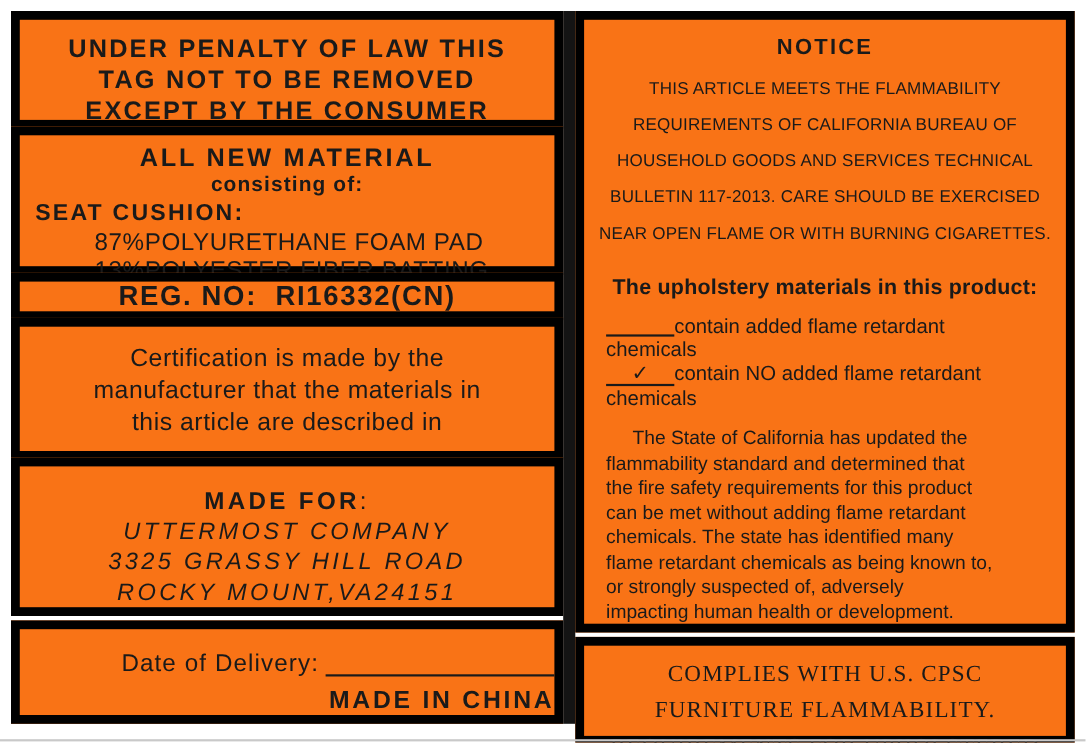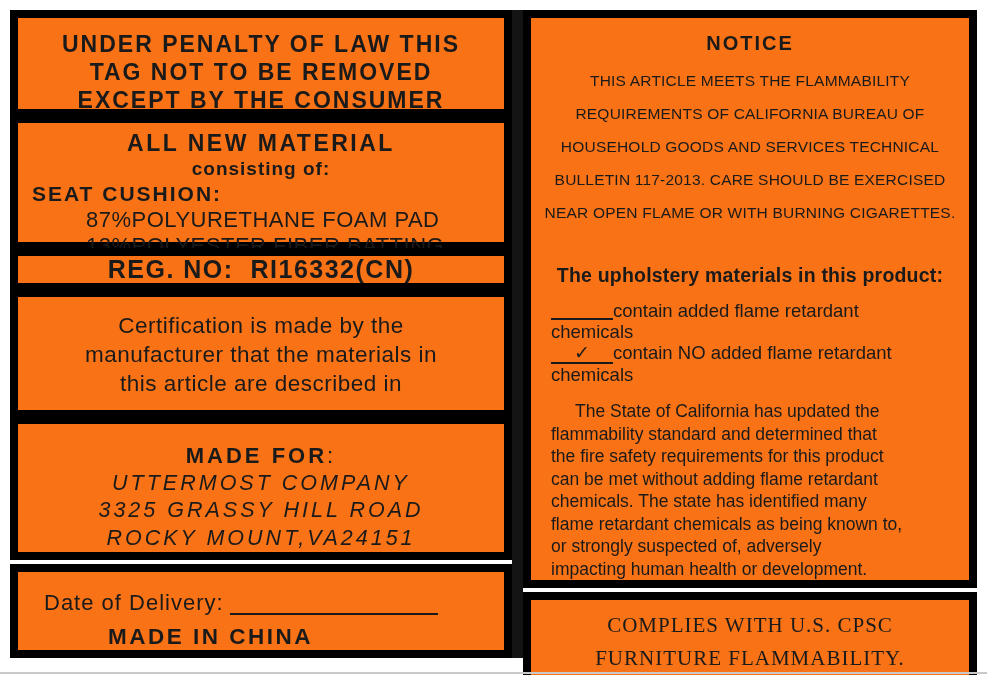--- a/index.html
+++ b/index.html
@@ -34,30 +34,30 @@
   .regno { font-weight: bold; font-size: 25px; letter-spacing: 1.5px; white-space: pre; }
 
   .s4 { height: 142px; padding-top: 14px; text-align: center; }
   .cert-line { font-size: 22.5px; letter-spacing: 0.5px; line-height: 29px; white-space: nowrap; }
 
   .s5 { flex: 1; padding-top: 18px; text-align: center; }
   .madefor { font-weight: bold; font-size: 22px; letter-spacing: 3px; line-height: 28px; }
   .madefor .colon { font-weight: normal; }
   .addr { font-size: 21.5px; letter-spacing: 3px; line-height: 27.5px; white-space: nowrap; font-style: italic; }
 
-  .s6 { height: 98px; padding: 18px 0 0 26px; }
+  .s6 { height: 98px; padding: 18px 0 0 26px; text-align: right; }
   .date-line { font-size: 22px; letter-spacing: 1px; }
   .date-blank { display: inline-block; width: 208px; border-bottom: 2px solid #1a1a1a; height: 4px; vertical-align: -5px; margin-left: 6px; }
   .madein { font-weight: bold; font-size: 22.5px; letter-spacing: 2.5px; margin: 8px 0 0 64px; }
 
   
   .r1 { flex: 1; padding: 14px 10px 0 10px; }
   .notice-title { text-align: center; font-weight: bold; font-size: 20px; letter-spacing: 2px; margin-bottom: 9px; }
   .notice-line { text-align: center; font-size: 15.5px; letter-spacing: 0.2px; line-height: 33px; white-space: nowrap; }
-  .uph-h { text-align: center; font-weight: bold; font-size: 19.5px; letter-spacing: 0.2px; margin-top: 35px; }
+  .uph-h { text-align: center; font-weight: bold; font-size: 19.5px; letter-spacing: 0.2px; margin-top: 21px; }
   .uph-opts { margin-top: 13px; padding-left: 10px; font-size: 18.5px; line-height: 21px; }
   .blank { display: inline-block; width: 62px; border-bottom: 2px solid #1a1a1a; height: 4px; vertical-align: -3px; }
   .blank-check { display: inline-block; width: 62px; border-bottom: 2px solid #1a1a1a; text-align: center; font-size: 19px; line-height: 18px; }
   .cal { margin-top: 15px; padding-left: 10px; font-size: 17.5px; line-height: 22.5px; }
   .cal .indent { padding-left: 24px; }
   .cal div { white-space: nowrap; }
 
   .r2 { height: 98px; padding-top: 9px; text-align: center; }
   .complies-line { font-size: 21px; letter-spacing: 1px; line-height: 33px; white-space: nowrap; font-family: Liberation Serif, serif; }
 

